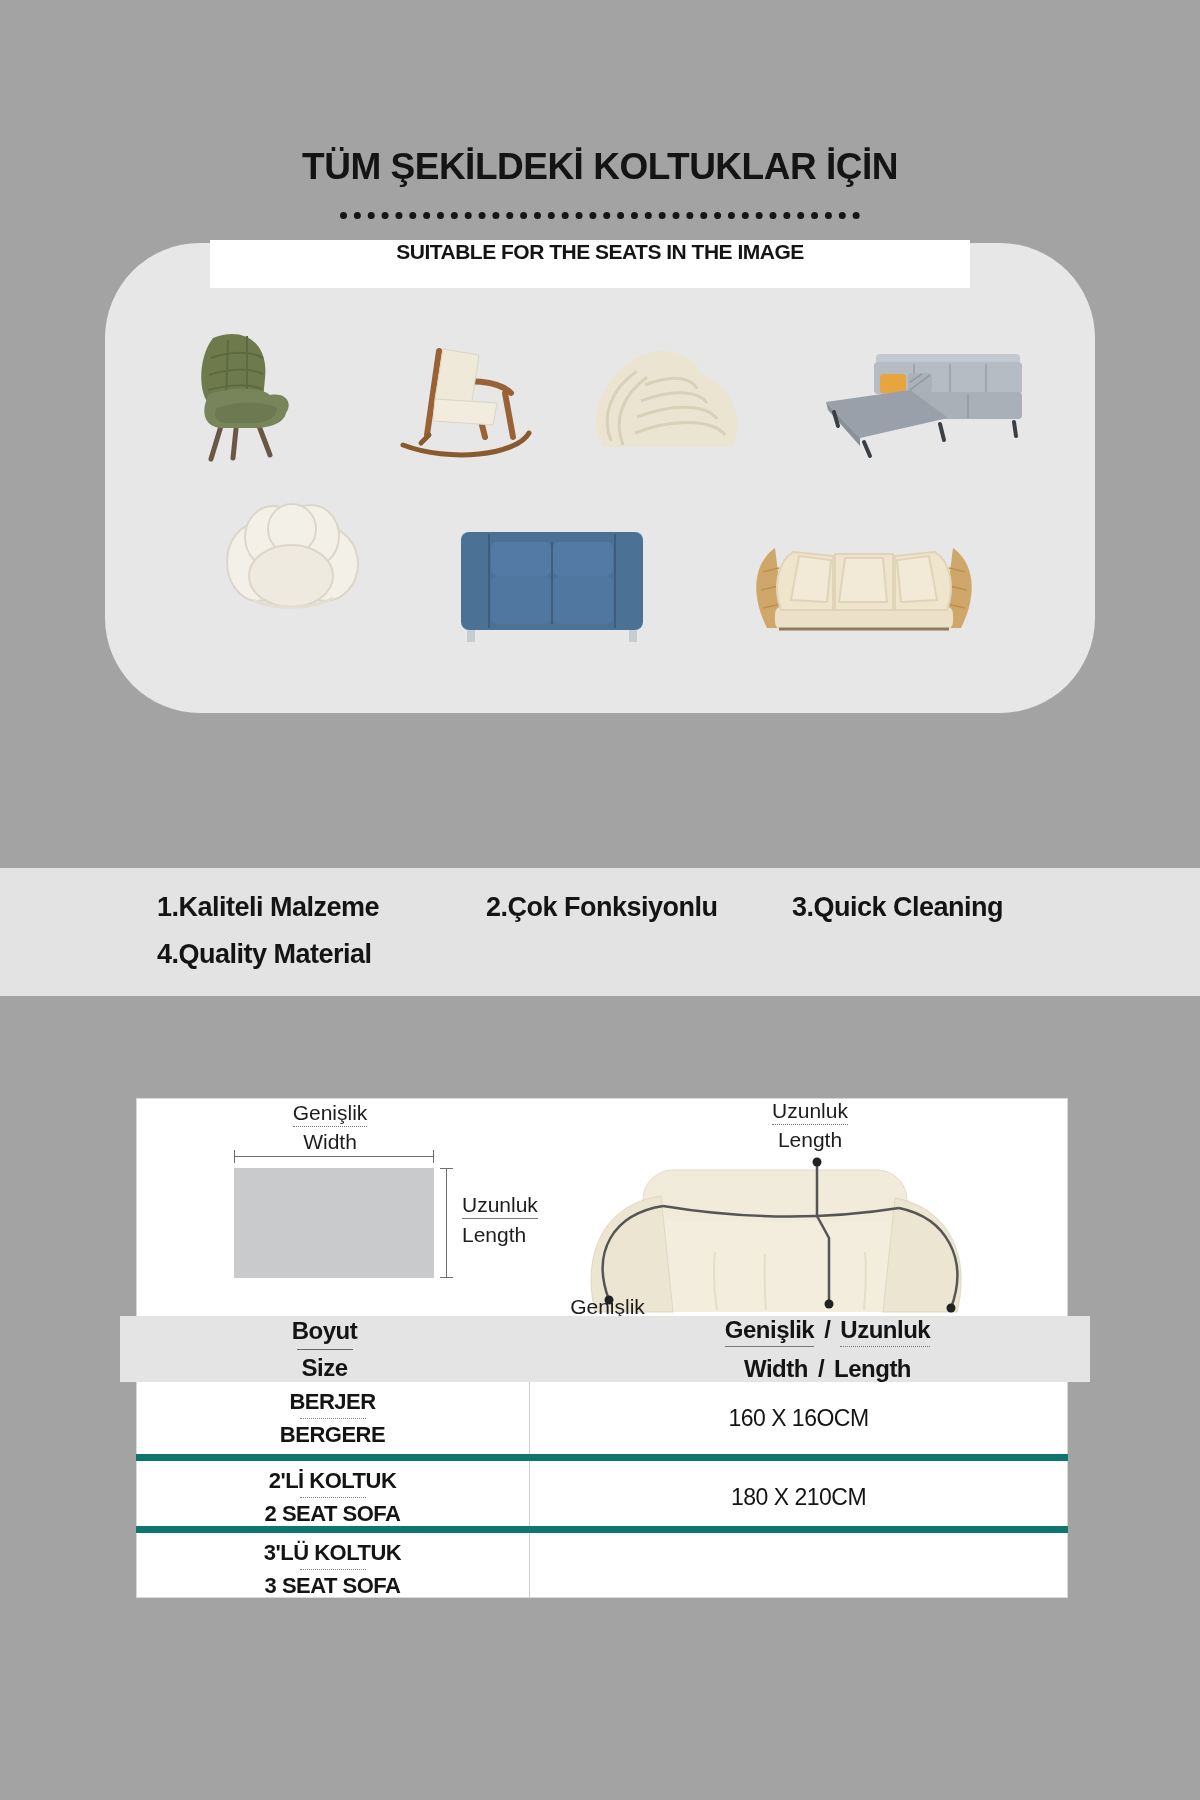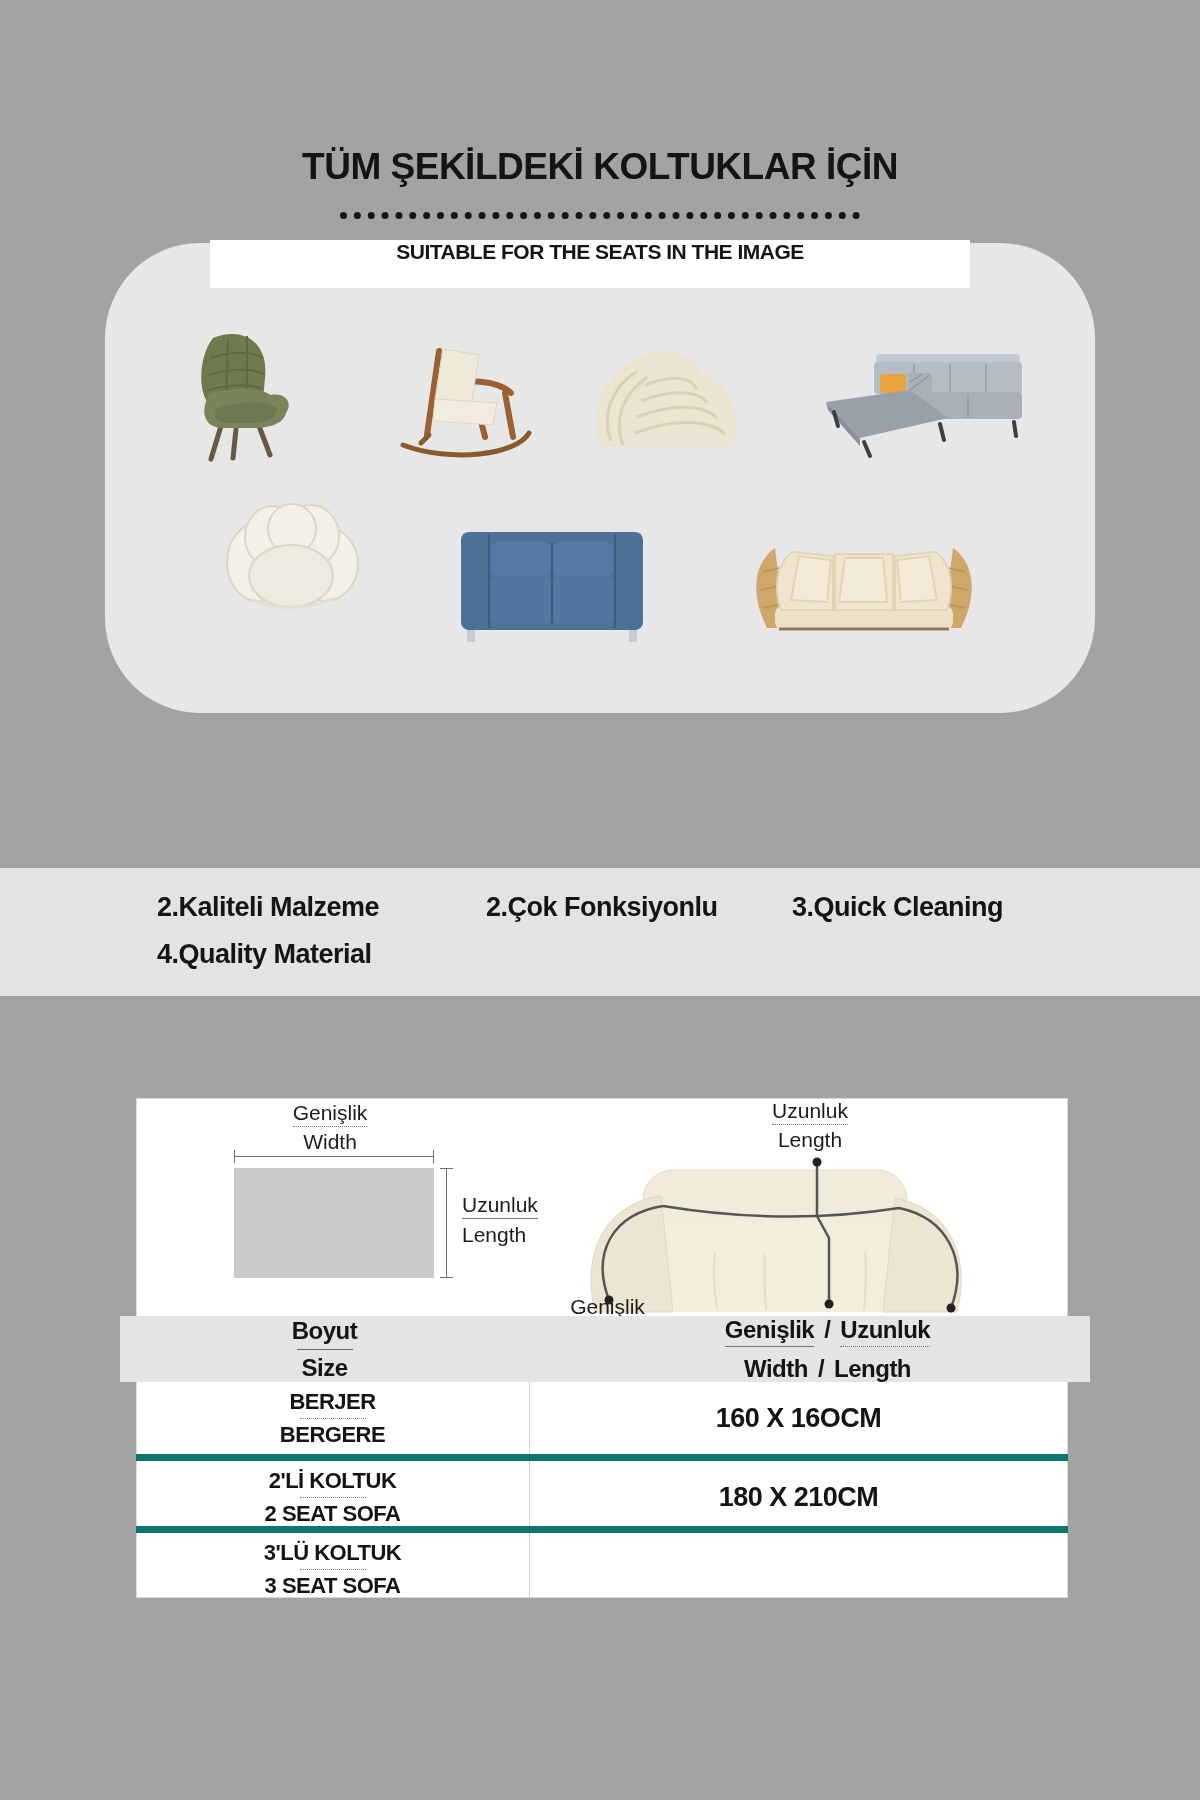--- a/index.html
+++ b/index.html
@@ -49,21 +49,21 @@
   .hdr-line{display:flex;gap:10px;align-items:baseline;}
   .slash{font-weight:bold;}
   .tbody{left:136px;top:1382px;width:932px;height:268px;z-index:3;}
   .trow{position:absolute;left:0;width:932px;height:72px;display:flex;}
   .trow.r2,.trow.r3{border-top:7px solid #0f766e;}
   .tdiv{position:absolute;left:393px;top:0;width:1px;height:216px;background:#cfcfcf;}
   .cell-label{width:393px;display:flex;flex-direction:column;align-items:center;justify-content:center;
     font-size:22px;font-weight:bold;letter-spacing:-0.5px;line-height:24px;}
   .row-sep{width:66px;border-top:1px dotted #8a8a8a;margin:4px 0;}
   .cell-value{flex:1;display:flex;align-items:center;justify-content:center;
-    font-size:27px;font-weight:bold;letter-spacing:-0.5px;text-align:right;}
+    font-size:23px;font-weight:normal;letter-spacing:-0.5px;text-align:right;}
 </style>
 </head>
 <body>
 
 <div class="page">
 
   <div class="abs title-tr">TÜM ŞEKİLDEKİ KOLTUKLAR İÇİN</div>
   <div class="abs dotted-divider"></div>
   <div class="abs white-band"></div>
   <div class="abs title-en">SUITABLE FOR THE SEATS IN THE IMAGE</div>
@@ -188,21 +188,21 @@
     </g>
     <g fill="#f2ead6" stroke="#e0d4b8" stroke-width="2">
       <path d="M58,72 L66,28 L98,32 L94,74 Z"></path>
       <path d="M106,74 L112,30 L150,30 L154,74 Z"></path>
       <path d="M168,74 L164,32 L196,28 L204,72 Z"></path>
     </g>
   </svg>
 
   <div class="abs features">
     <div class="feature-col fc1">
-      <div>2.Kaliteli Malzeme</div>
+      <div>1.Kaliteli Malzeme</div>
       <div>4.Quality Material</div>
     </div>
     <div class="feature-col fc2">
       <div>2.Çok Fonksiyonlu</div>
     </div>
     <div class="feature-col fc3">
       <div>3.Quick Cleaning</div>
     </div>
   </div>
 

